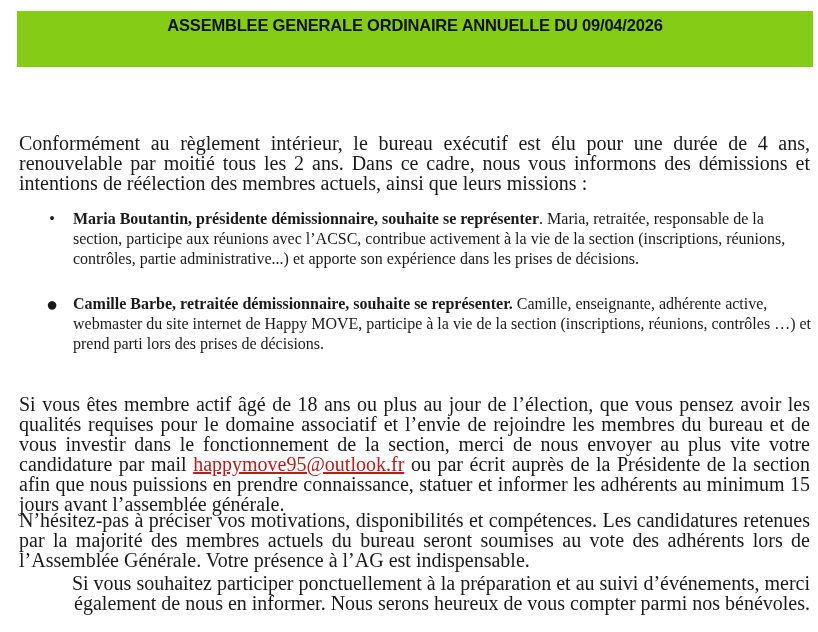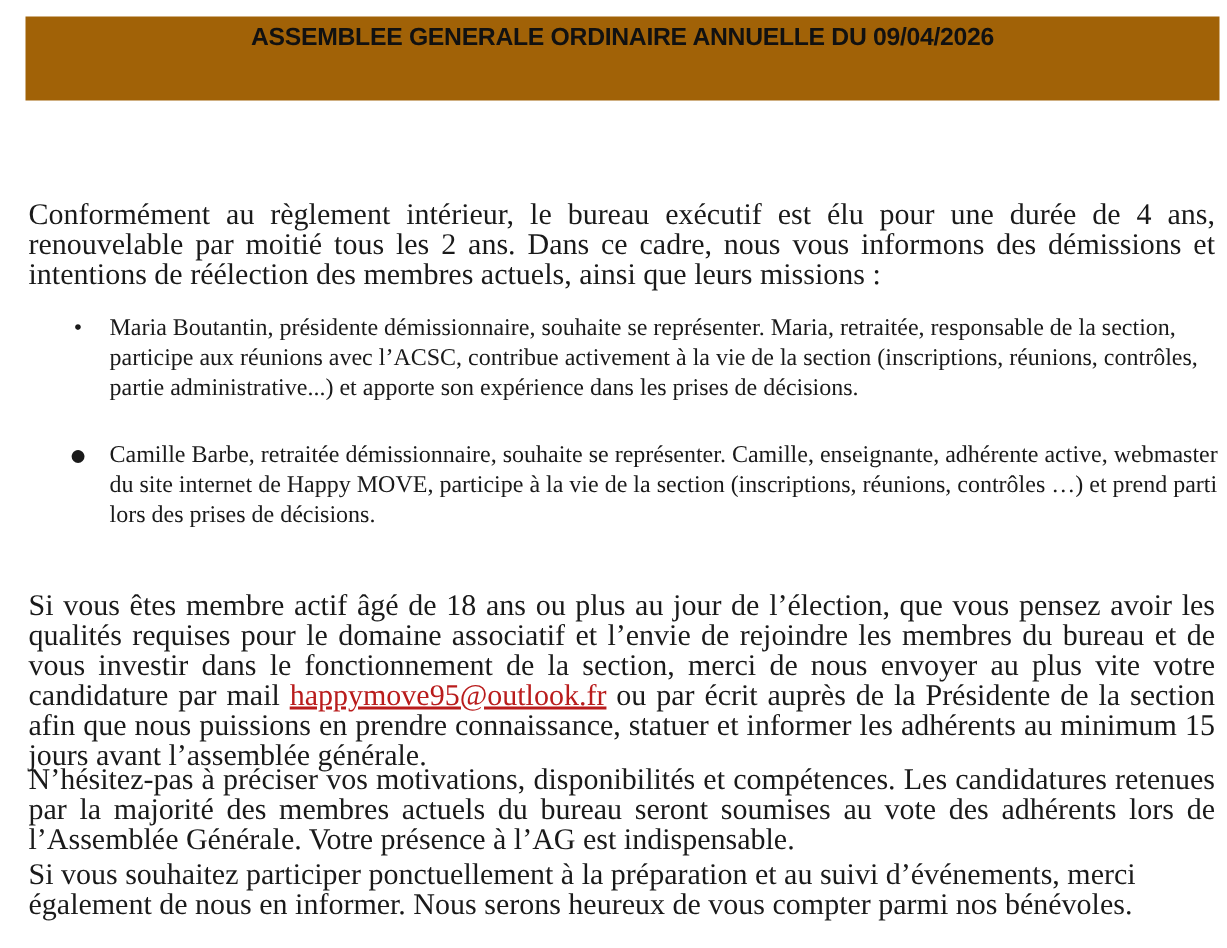--- a/index.html
+++ b/index.html
@@ -14,21 +14,21 @@
       overflow: hidden;
       font-family: "Liberation Serif", "DejaVu Serif", serif;
       color: #1a1a1a;
     }
     .header-box {
       position: absolute;
       left: 17px;
       top: 11px;
       width: 796px;
       height: 56px;
-      background: #a16207;
+      background: #84cc16;
       text-align: center;
       font-family: "Liberation Sans", "DejaVu Sans", sans-serif;
       font-weight: bold;
       font-size: 16.5px;
       color: #111;
       letter-spacing: -0.2px;
     }
     .header-line {
       display: block;
       line-height: 20px;
@@ -38,21 +38,21 @@
 
     .para {
       position: absolute;
       left: 19px;
       width: 791px;
       font-size: 20px;
       line-height: 20px;
       margin: 0;
       text-align: justify;
     }
-    .para.left { text-align: left; }
+    .para.left { text-align: right; }
 
     #p-intro { top: 133px; }
     #p-candidates { top: 394px; }
     #p-motivations { top: 510px; }
     #p-volunteers { top: 573px; }
 
     .bullet-item {
       position: absolute;
       left: 73px;
       width: 740px;
@@ -64,21 +64,21 @@
       position: absolute;
       left: -27px;
       top: 0;
       width: 12px;
       text-align: center;
     }
     #bullet-1 { top: 209px; }
     #bullet-2 { top: 294px; }
     #bullet-2 .bullet-glyph { font-size: 20px; line-height: 20px; }
 
-    b { font-weight: normal; }
+    b { font-weight: bold; }
 
     a.mail-link {
       color: #b91c1c;
       text-decoration: underline;
     }
   </style>
 </head>
 <body>
 
 <div class="header-box">

